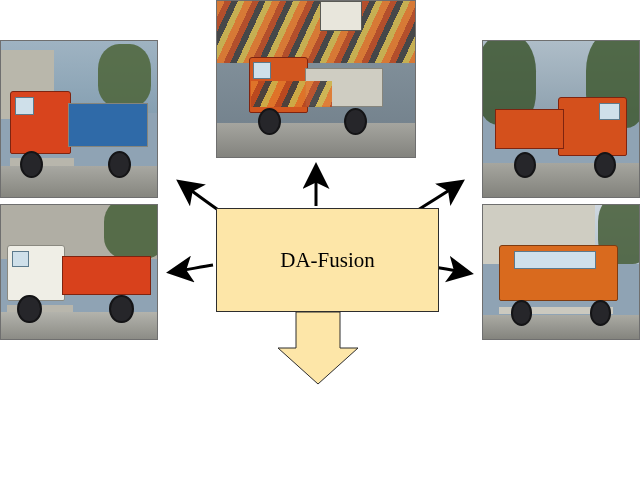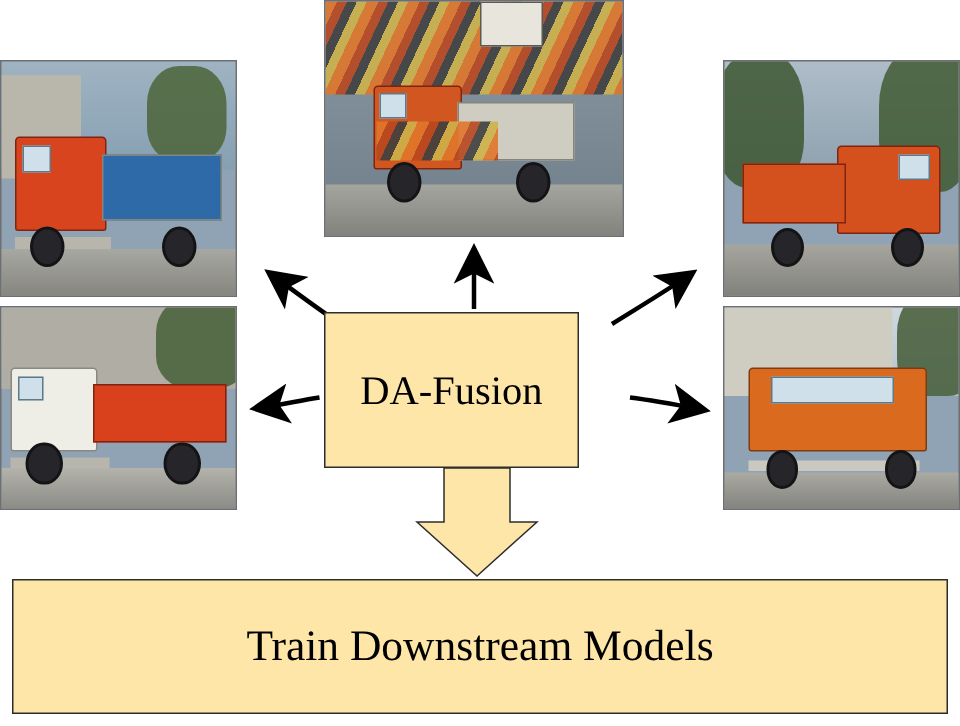--- a/index.html
+++ b/index.html
@@ -120,23 +120,23 @@
     border: 1px solid #2d2d2d;
     box-sizing: border-box;
     display: flex;
     align-items: center;
     justify-content: center;
     color: #000;
   }
   #da-fusion-box {
     left: 216px;
     top: 208px;
-    width: 170px;
+    width: 223px;
     height: 104px;
-    font-size: 27px;
+    font-size: 21px;
   }
   #train-box {
     left: 8px;
     top: 386px;
     width: 624px;
     height: 90px;
     font-size: 29px;
   }
 
   
@@ -248,17 +248,14 @@
 
     <path d="M420,265 C436,267 452,270 468,273" stroke="#000" stroke-width="3" fill="none" marker-end="url(#ah)"></path>
 
     <path d="M296,312 L340,312 L340,348 L358,348 L318,384 L278,348 L296,348 Z" fill="#fde6a8" stroke="#2d2d2d" stroke-width="1"></path>
   </svg>
 
   <div class="box" id="da-fusion-box">
     <span>DA-Fusion</span>
   </div>
 
-  <div class="box" id="train-box">
-    <span>Train Downstream Models</span>
-  </div>
 
 </div>
 
 </body></html>

